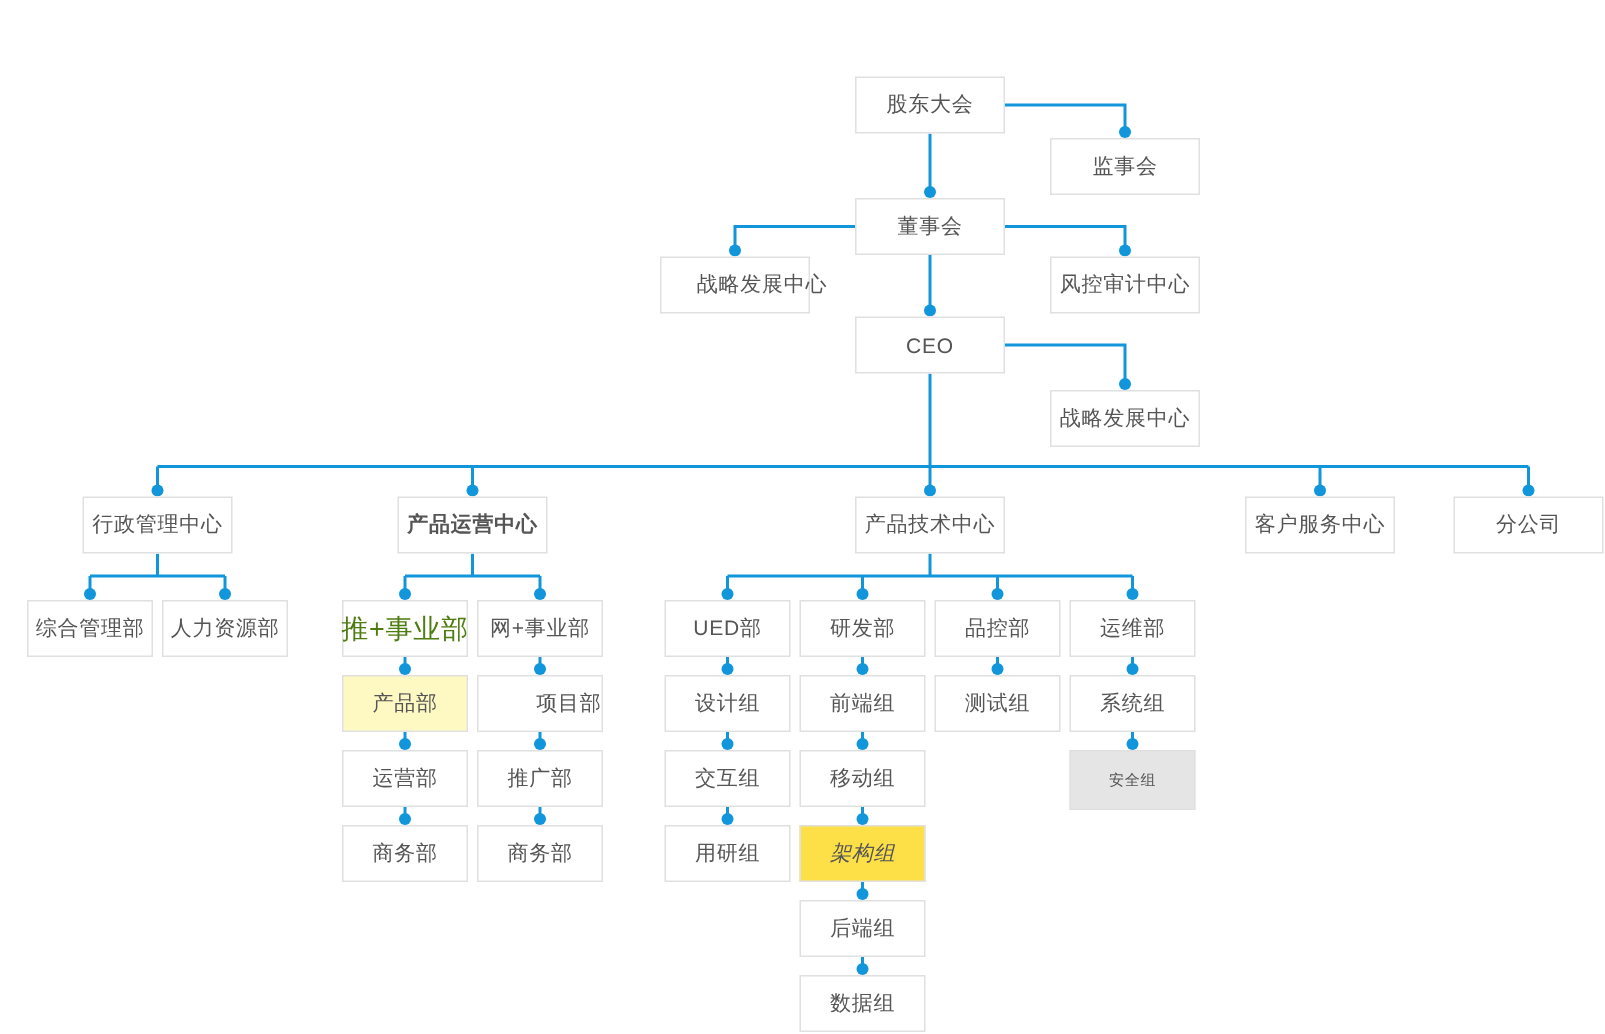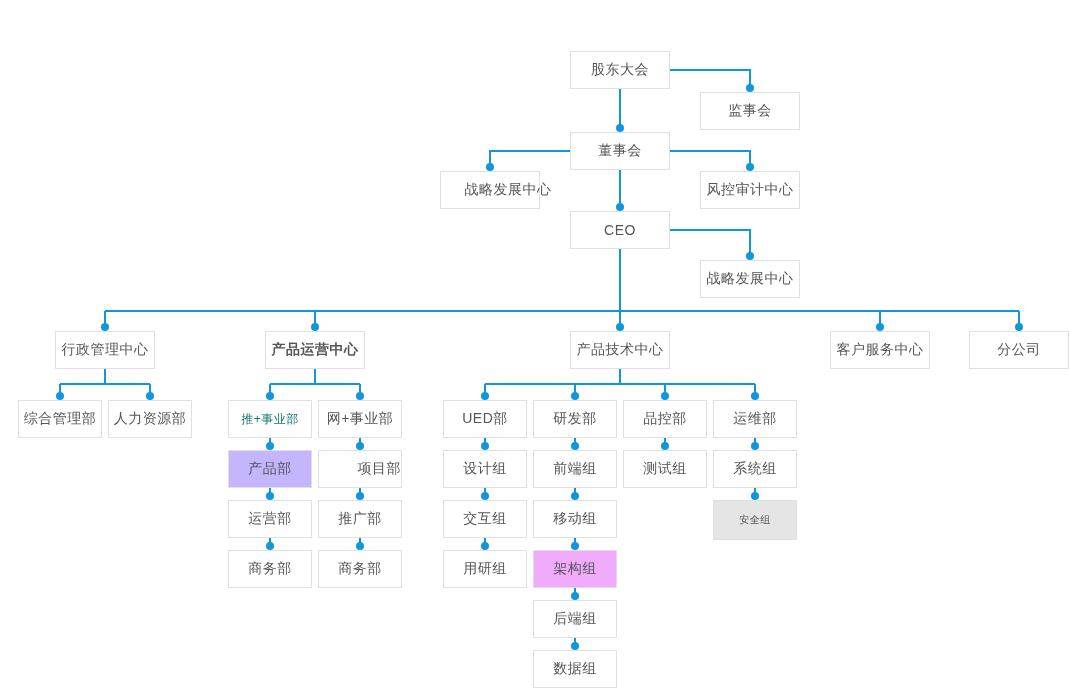--- a/index.html
+++ b/index.html
@@ -157,39 +157,39 @@
       </div>
       <div class="node" style="left: 969px; top: 331px; width: 100px; height: 38px; border-color: rgb(224, 224, 224); background: rgb(255, 255, 255); color: rgb(85, 85, 85); font-size: 14px;">
         <span>分公司</span>
       </div>
       <div class="node" style="left: 18px; top: 400px; width: 84px; height: 38px; border-color: rgb(224, 224, 224); background: rgb(255, 255, 255); color: rgb(85, 85, 85); font-size: 14px;">
         <span>综合管理部</span>
       </div>
       <div class="node" style="left: 108px; top: 400px; width: 84px; height: 38px; border-color: rgb(224, 224, 224); background: rgb(255, 255, 255); color: rgb(85, 85, 85); font-size: 14px;">
         <span>人力资源部</span>
       </div>
-      <div class="node" style="left: 228px; top: 400px; width: 84px; height: 38px; border-color: rgb(224, 224, 224); background: rgb(255, 255, 255); color: #0f766e; font-size: 12px;">
+      <div class="node" style="left: 228px; top: 400px; width: 84px; height: 38px; border-color: rgb(224, 224, 224); background: rgb(255, 255, 255); color: #4d7c0f; font-size: 18px;">
         <span>推+事业部</span>
       </div>
       <div class="node" style="left: 318px; top: 400px; width: 84px; height: 38px; border-color: rgb(224, 224, 224); background: rgb(255, 255, 255); color: rgb(85, 85, 85); font-size: 14px;">
         <span>网+事业部</span>
       </div>
       <div class="node" style="left: 443px; top: 400px; width: 84px; height: 38px; border-color: rgb(224, 224, 224); background: rgb(255, 255, 255); color: rgb(85, 85, 85); font-size: 14px;">
         <span>UED部</span>
       </div>
       <div class="node" style="left: 533px; top: 400px; width: 84px; height: 38px; border-color: rgb(224, 224, 224); background: rgb(255, 255, 255); color: rgb(85, 85, 85); font-size: 14px;">
         <span>研发部</span>
       </div>
       <div class="node" style="left: 623px; top: 400px; width: 84px; height: 38px; border-color: rgb(224, 224, 224); background: rgb(255, 255, 255); color: rgb(85, 85, 85); font-size: 14px;">
         <span>品控部</span>
       </div>
       <div class="node" style="left: 713px; top: 400px; width: 84px; height: 38px; border-color: rgb(224, 224, 224); background: rgb(255, 255, 255); color: rgb(85, 85, 85); font-size: 14px;">
         <span>运维部</span>
       </div>
-      <div class="node" style="left: 228px; top: 450px; width: 84px; height: 38px; border-color: rgb(224, 224, 224); background: #c4b5fd; color: rgb(85, 85, 85); font-size: 14px;">
+      <div class="node" style="left: 228px; top: 450px; width: 84px; height: 38px; border-color: rgb(224, 224, 224); background: #fef9c3; color: rgb(85, 85, 85); font-size: 14px;">
         <span>产品部</span>
       </div>
       <div class="node" style="left: 318px; top: 450px; width: 84px; height: 38px; border-color: rgb(224, 224, 224); background: rgb(255, 255, 255); color: rgb(85, 85, 85); font-size: 14px; justify-content: flex-end;">
         <span>项目部</span>
       </div>
       <div class="node" style="left: 443px; top: 450px; width: 84px; height: 38px; border-color: rgb(224, 224, 224); background: rgb(255, 255, 255); color: rgb(85, 85, 85); font-size: 14px;">
         <span>设计组</span>
       </div>
       <div class="node" style="left: 533px; top: 450px; width: 84px; height: 38px; border-color: rgb(224, 224, 224); background: rgb(255, 255, 255); color: rgb(85, 85, 85); font-size: 14px;">
         <span>前端组</span>
@@ -217,21 +217,21 @@
       </div>
       <div class="node" style="left: 228px; top: 550px; width: 84px; height: 38px; border-color: rgb(224, 224, 224); background: rgb(255, 255, 255); color: rgb(85, 85, 85); font-size: 14px;">
         <span>商务部</span>
       </div>
       <div class="node" style="left: 318px; top: 550px; width: 84px; height: 38px; border-color: rgb(224, 224, 224); background: rgb(255, 255, 255); color: rgb(85, 85, 85); font-size: 14px;">
         <span>商务部</span>
       </div>
       <div class="node" style="left: 443px; top: 550px; width: 84px; height: 38px; border-color: rgb(224, 224, 224); background: rgb(255, 255, 255); color: rgb(85, 85, 85); font-size: 14px;">
         <span>用研组</span>
       </div>
-      <div class="node" style="left: 533px; top: 550px; width: 84px; height: 38px; border-color: rgb(224, 224, 224); background: #f0abfc; color: rgb(85, 85, 85); font-size: 14px;">
+      <div class="node" style="left: 533px; top: 550px; width: 84px; height: 38px; border-color: rgb(224, 224, 224); background: #fde047; color: rgb(85, 85, 85); font-size: 14px; font-style: italic;">
         <span>架构组</span>
       </div>
       <div class="node" style="left: 533px; top: 600px; width: 84px; height: 38px; border-color: rgb(224, 224, 224); background: rgb(255, 255, 255); color: rgb(85, 85, 85); font-size: 14px;">
         <span>后端组</span>
       </div>
       <div class="node" style="left: 533px; top: 650px; width: 84px; height: 38px; border-color: rgb(224, 224, 224); background: rgb(255, 255, 255); color: rgb(85, 85, 85); font-size: 14px;">
         <span>数据组</span>
       </div>
     </div>
 </div>

